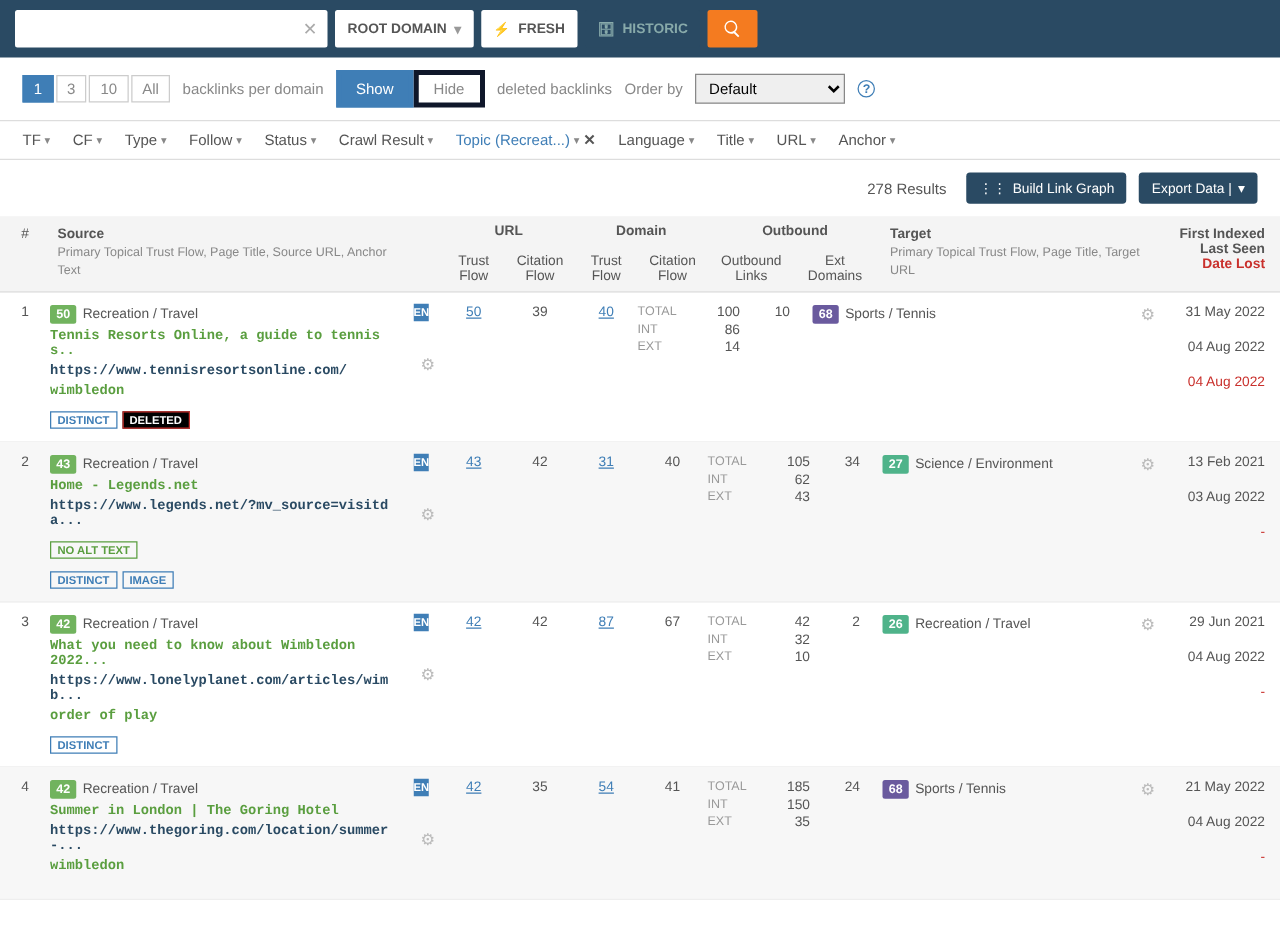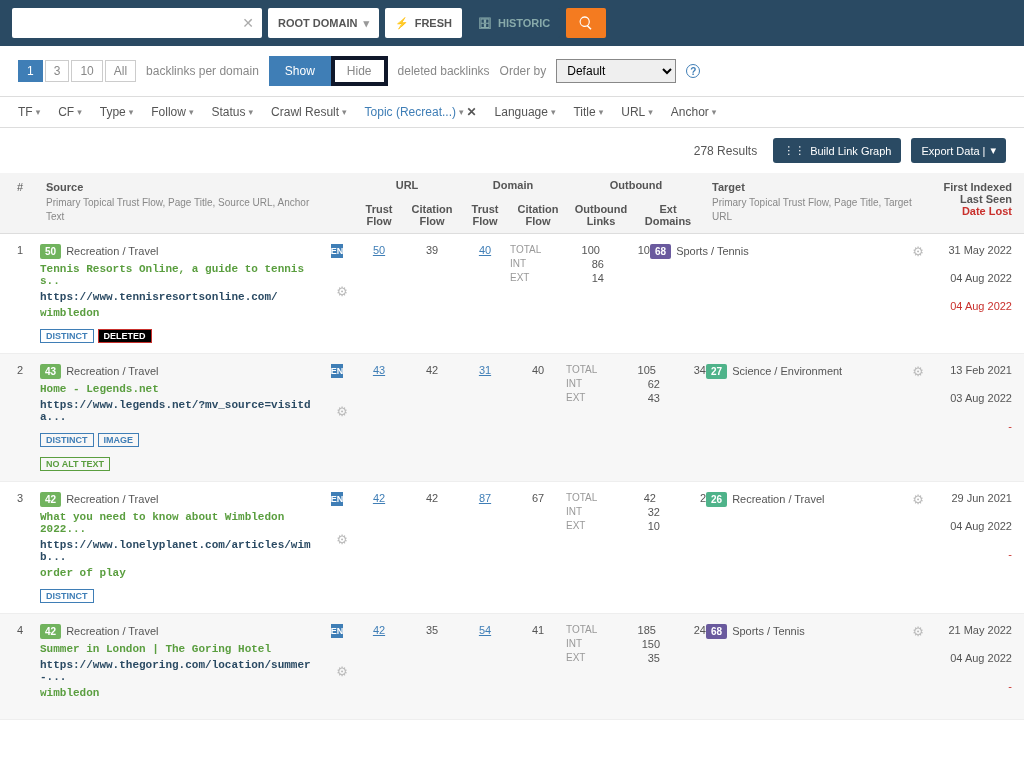--- a/index.html
+++ b/index.html
@@ -45,32 +45,32 @@
 .url-ln{color:#2a4a63;font-family:"Courier New",monospace;font-weight:700;margin-top:4px;word-break:break-all}
 .anchor-ln{color:#5a9e3f;font-family:"Courier New",monospace;font-weight:700;margin-top:4px}
 .pill{border:1px solid #3f7eb6;color:#3f7eb6;font-size:9px;padding:1px 5px;margin-right:4px;display:inline-block;font-weight:700}
 .pill.del{background:#000000;color:#fff;border-color:#c9302c}
 .pill.noalt{border-color:#5a9e3f;color:#5a9e3f}
 .lang-b{background:#3f7eb6;color:#fff;font-size:9px;font-weight:700;padding:2px 0}
 .src-top{display:flex;justify-content:space-between;align-items:flex-start}
 .num-cell{text-align:center;color:#555}
 .num-cell a{color:#3f7eb6;text-decoration:underline}
 .out-cell{display:flex;flex-direction:column;gap:2px}
-.out-r{display:flex;gap:12px}
+.out-r{display:flex;}
 .out-lbl{width:42px;color:#999;font-size:10px}
 .out-v{width:40px;text-align:right}.out-v2{width:40px;text-align:right}
 .tgt-top{display:flex;justify-content:space-between;align-items:center}
 .gear{color:#bbb;font-size:13px}
 .dates{display:flex;flex-direction:column;gap:16px;text-align:right;padding-right:12px}
 .date-lost{color:#c9302c}
 .src-body{position:relative}
 .src-gear{position:absolute;right:-28px;top:40px;color:#bbb;font-size:13px}
 .hdr-block{display:flex;flex-direction:column}
 .hdr-block .sub-row{display:flex}
-.sub-th{padding:6px 3px;font-weight:700;text-align:center}
+.sub-th{padding:6px 3px;font-weight:400;text-align:center}
 .sub-th.w50{width:50px}.sub-th.w56{width:56px}
 .sub-th.w70{width:70px}.sub-th.w64{width:64px}
 .thead-desc{color:#888;font-size:10px;font-weight:400;margin-top:3px;line-height:1.4}
 .tgt-hdr{padding:8px 6px}
 .tgt-hdr .t1{font-weight:700}
 .dates-hdr{padding:8px 12px 8px 6px;text-align:right}
 .dates-hdr div{font-weight:700}
 .pill-row{margin-top:10px}
 </style>
 </head>
@@ -233,22 +233,22 @@
     </div>
       </div>
       <div class="row alt">
     <div class="c-idx">2</div>
     <div class="c-src src-body">
       <div class="src-top">
         <div><span class="badge" style="background:#71b35e">43</span><span class="topic-lbl">Recreation / Travel</span></div>
       </div>
       <div class="title-ln">Home - Legends.net</div>
       <div class="url-ln">https://www.legends.net/?mv_source=visitda...</div>
+      <div class="pill-row"><span class="pill noalt">NO ALT TEXT</span></div>
       <div class="pill-row"><span class="pill ">DISTINCT</span><span class="pill ">IMAGE</span></div>
-      <div class="pill-row"><span class="pill noalt">NO ALT TEXT</span></div>
       <span class="src-gear gear">⚙</span>
     </div>
     <div style="width:34px;text-align:center"><span class="lang-b">EN</span></div>
     <div class="num-cell" style="width:50px"><a>43</a></div>
     <div class="num-cell" style="width:56px">42</div>
     <div class="num-cell" style="width:50px"><a>31</a></div>
     <div class="num-cell" style="width:56px">40</div>
     <div class="out-cell" style="width:140px">
       <div class="out-r">
             <span class="out-lbl">TOTAL</span>

